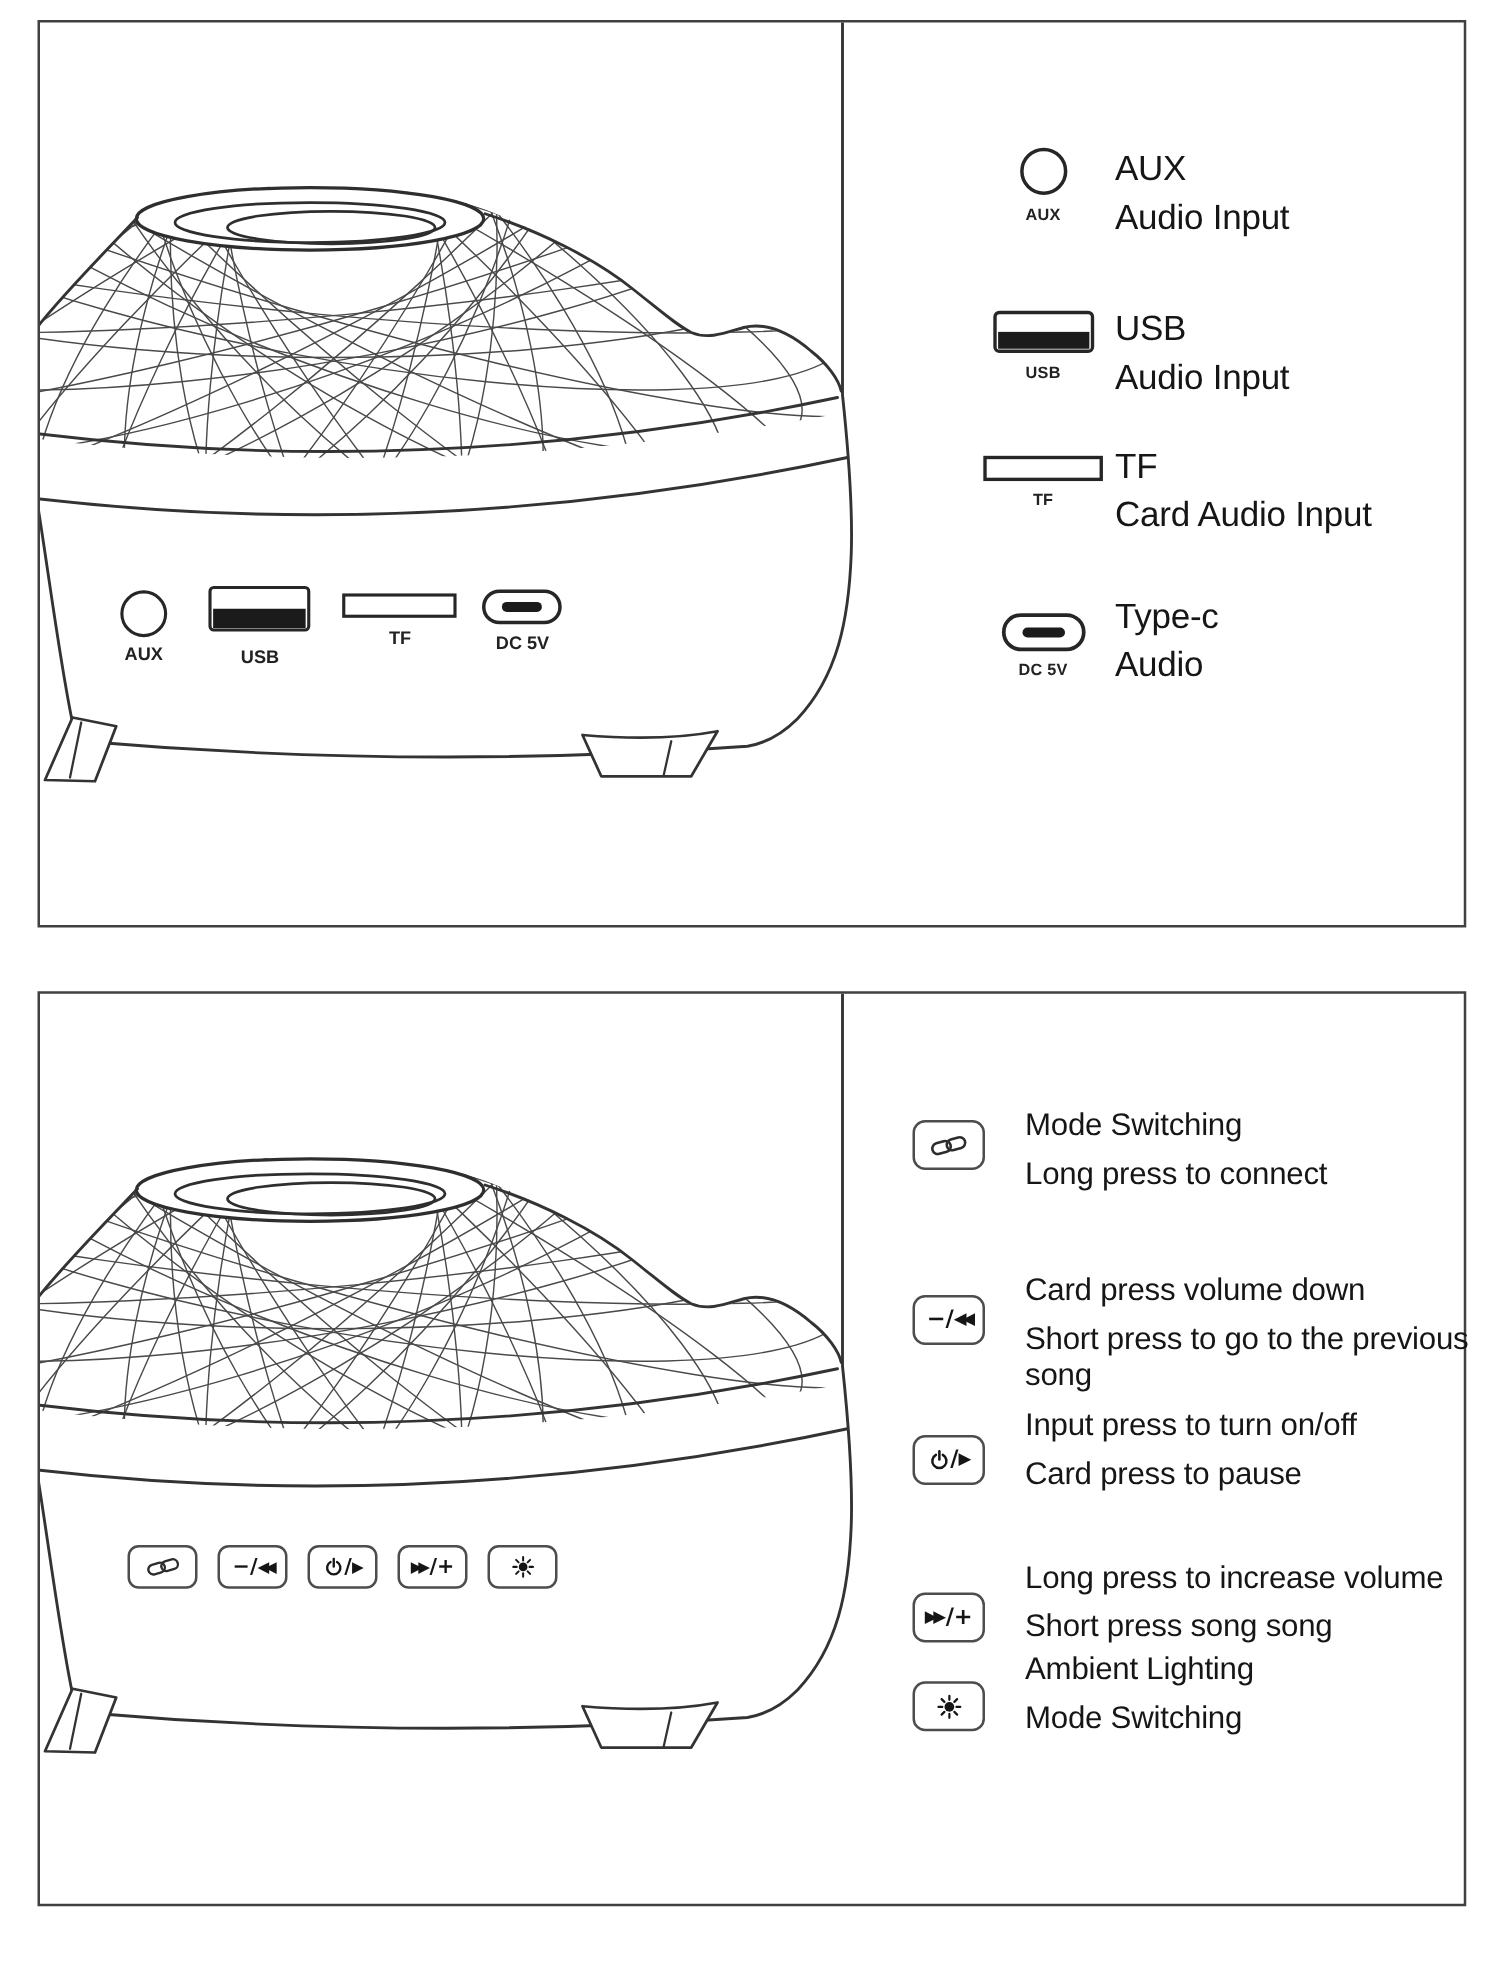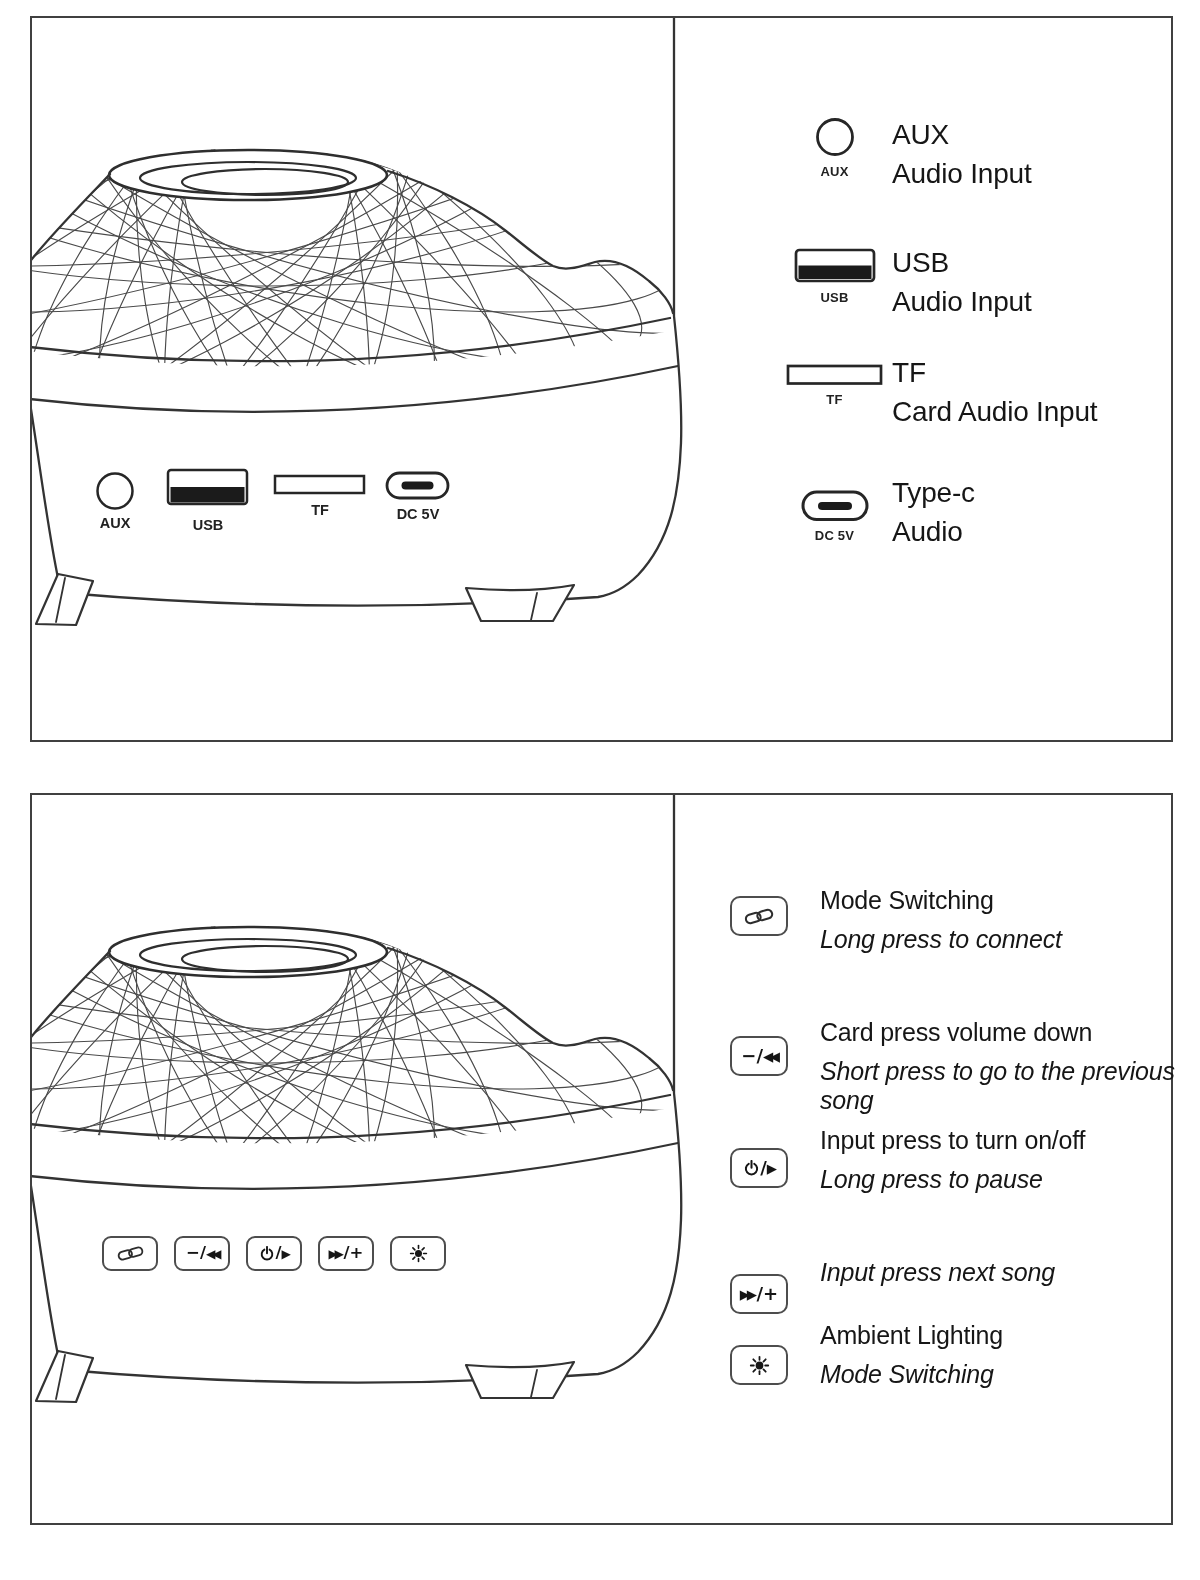--- a/index.html
+++ b/index.html
@@ -55,21 +55,21 @@
   .face-lg .g-sun{width:21px;height:21px;}
 
   
   .btn-row{position:absolute;left:70px;top:441px;display:flex;gap:16px;}
 
   
   .b-row{position:absolute;left:698px;display:flex;align-items:flex-start;}
   .b-text{margin-left:32px;font-size:25px;line-height:29px;font-weight:500;color:#161616;
           width:372px;letter-spacing:-.2px;}
   .b-text p{margin:0;}
-  .b-text .l2{margin-top:10px;font-style:italic;}
+  .b-text .l2{margin-top:10px;}
 </style>
 </head>
 <body>
 
 <div class="page">
 
   <section class="panel p1">
     <svg class="art" viewBox="0 0 1138 717">
       <defs>
         <clipPath id="domeClip">
@@ -277,31 +277,32 @@
         <span class="face face-lg" style="margin-top:22px;">
           <svg class="g-pwr" viewBox="0 0 14 15">
             <path d="M4.4,3.6 A5.3,5.3 0 1 0 9.6,3.6"></path>
               <line x1="7" y1="0.9" x2="7" y2="7.2"></line>
           </svg>
             <span class="gt">/</span>
             <span class="gt tri">▶</span>
         </span>
         <div class="b-text">
           <p class="l1">Input press to turn on/off</p>
-          <p class="l2">Long press to pause</p>
+          <p class="l2">Card press to pause</p>
         </div>
       </div>
 
       <div class="b-row" style="top:453px;">
         <span class="face face-lg" style="margin-top:26px;">
           <span class="gt tri">▶▶</span>
             <span class="gt">/+</span>
         </span>
         <div class="b-text">
-          <p class="l2">Input press next song</p>
+          <p class="l1">Long press to increase volume</p>
+          <p class="l2">Short press song song</p>
         </div>
       </div>
 
       <div class="b-row" style="top:526px;">
         <span class="face face-lg" style="margin-top:24px;">
           <svg class="g-sun" viewBox="-10 -10 20 20">
             <circle class="c" r="3.7"></circle>
             <g class="r">
               <line x1="0" y1="-5.4" x2="0" y2="-8.3"></line>
                 <line x1="0" y1="5.4" x2="0" y2="8.3"></line>

